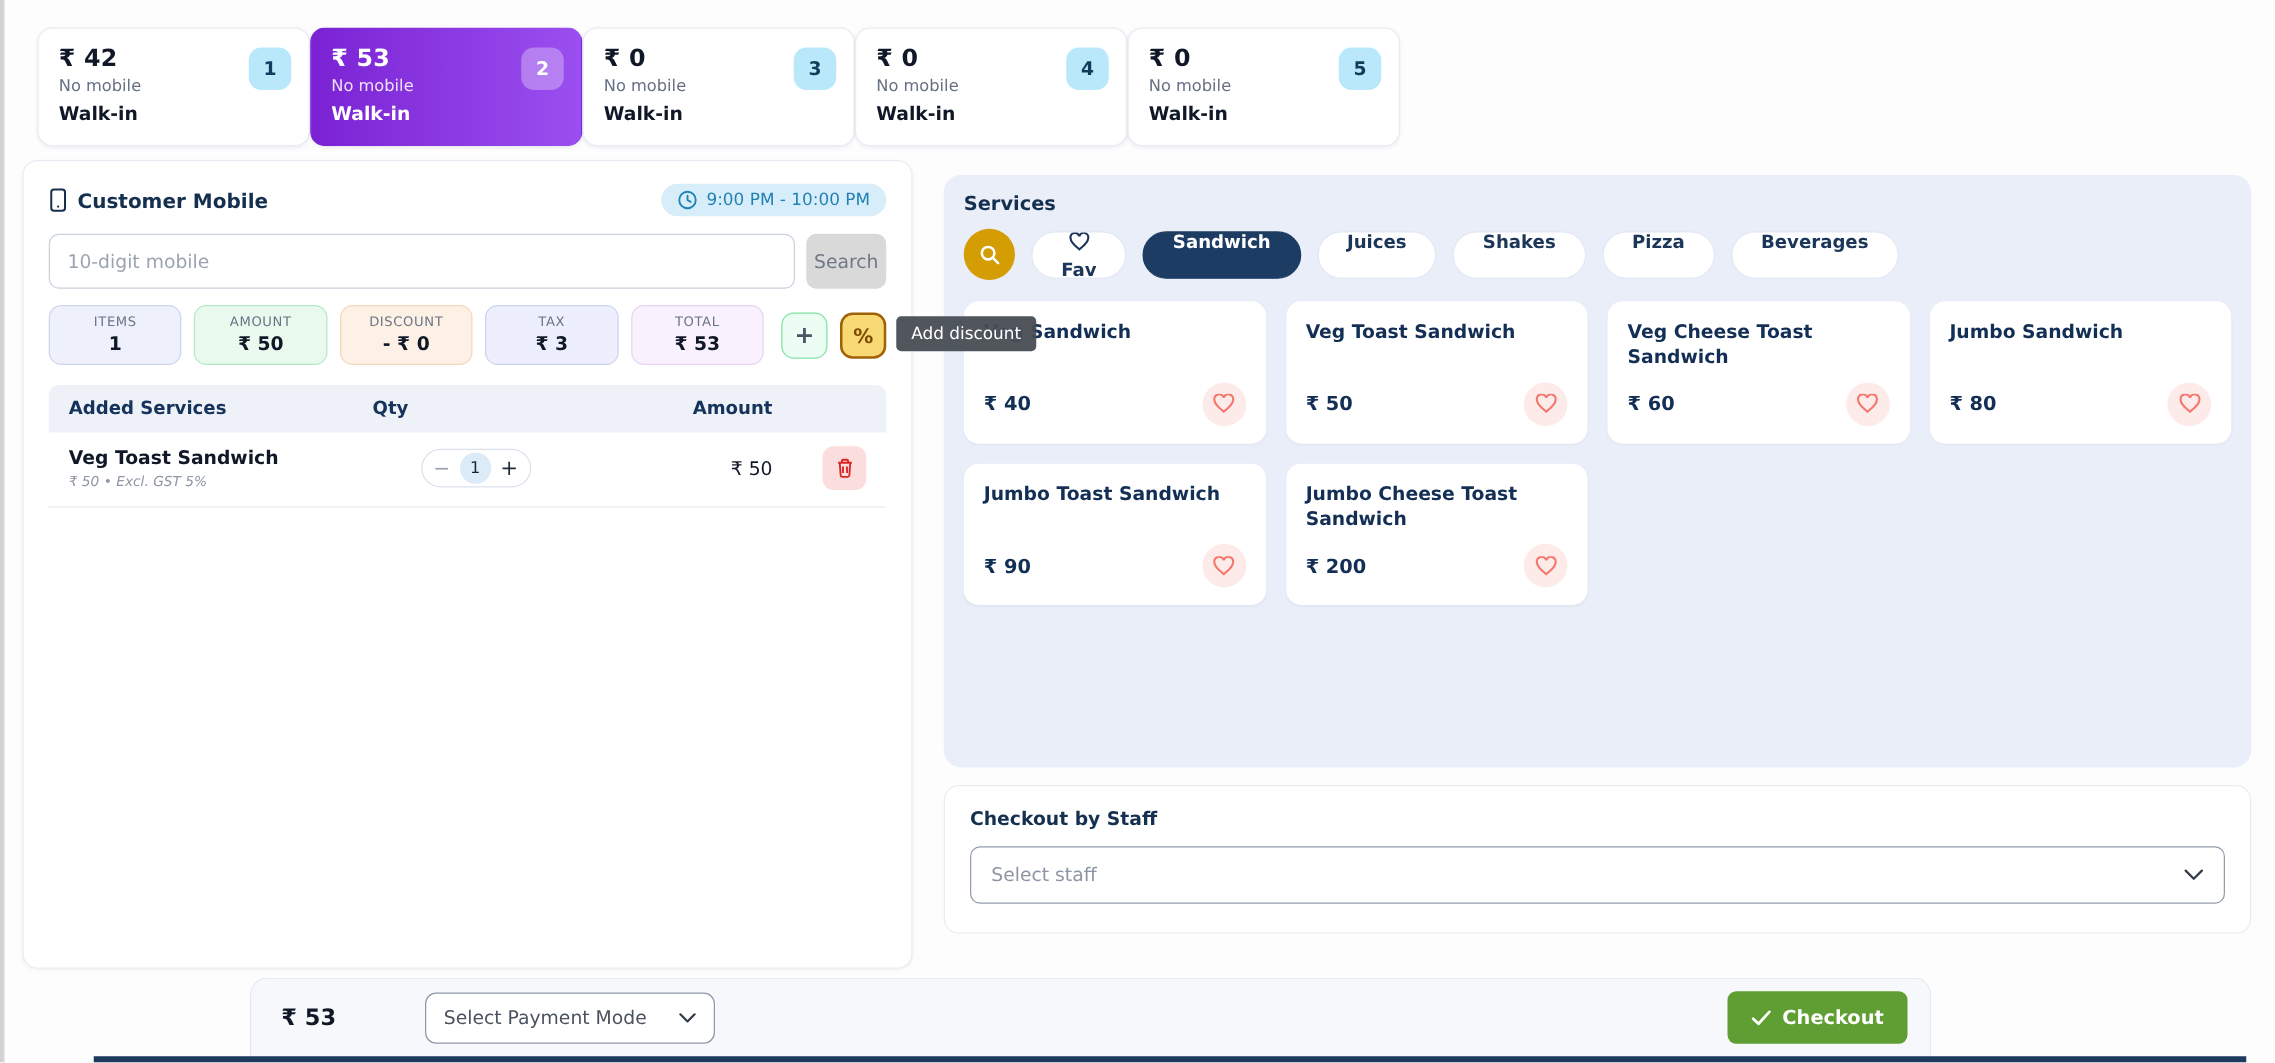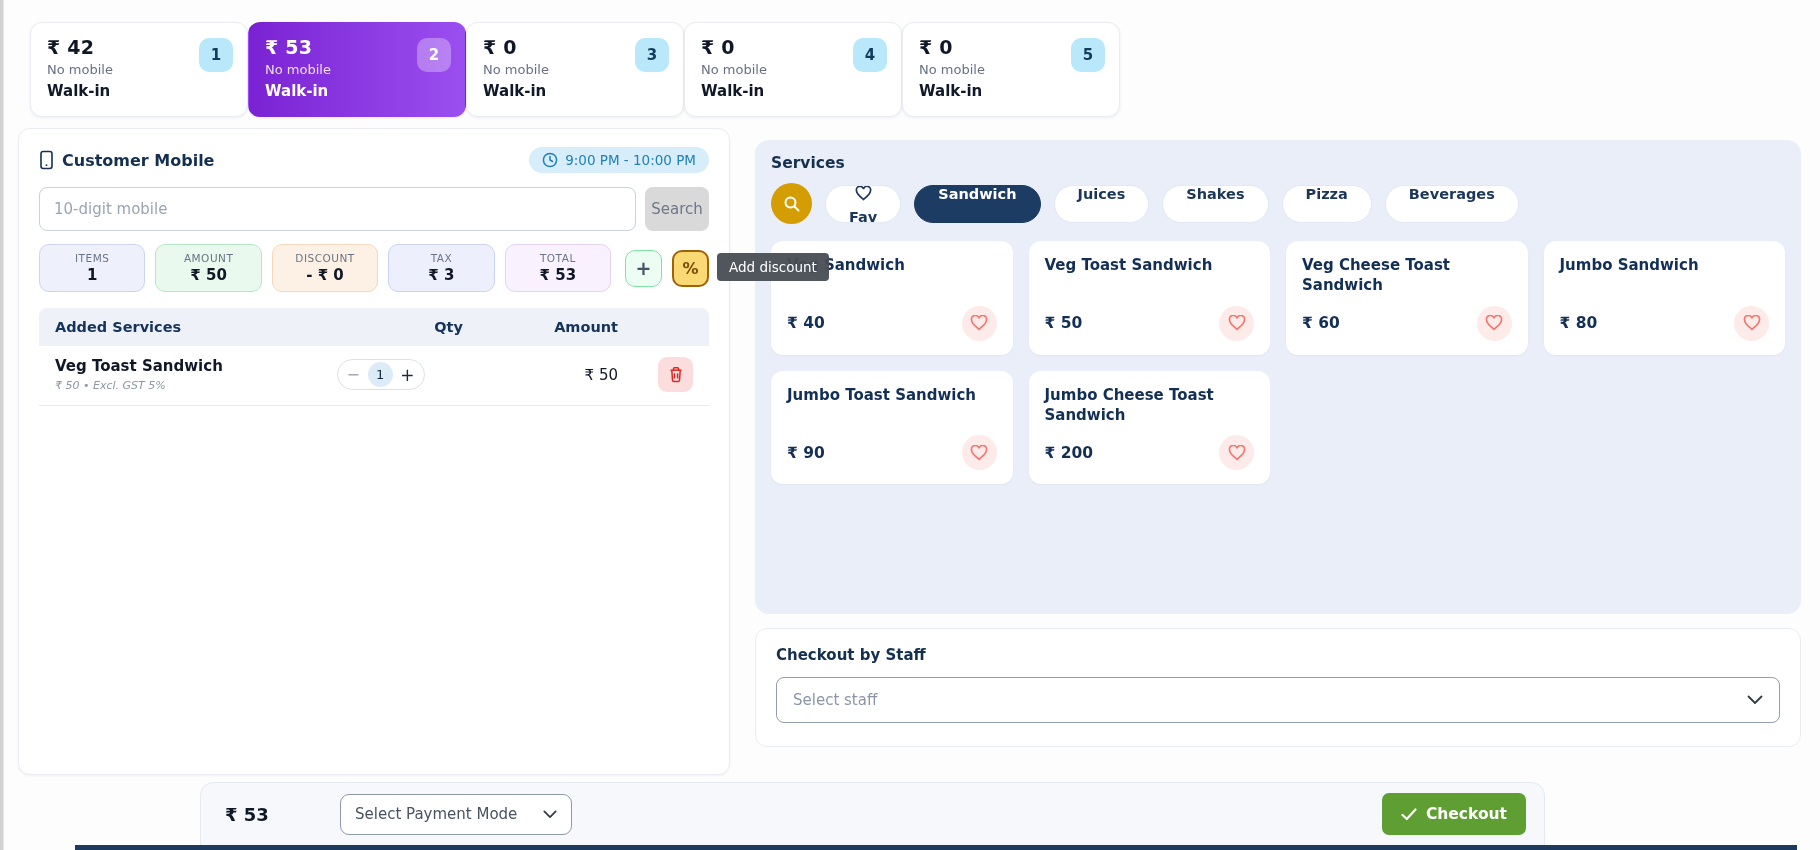--- a/index.html
+++ b/index.html
@@ -92,21 +92,21 @@
     padding: 6px 12px; border-radius: 4px; white-space: nowrap;
   }
 
   
   .svc-table { margin-top: 16px; }
   .svc-head {
     display: grid; grid-template-columns: 1fr 165px 155px 75px; align-items: center;
     background: #eef2f8; border-radius: 8px 8px 0 0; padding: 11px 16px;
     font-size: 14.5px; font-weight: 700; color: #16335b;
   }
-  .svc-head .h-qty { text-align: right; }
+  .svc-head .h-qty { text-align: left; }
   .svc-head .h-amt { text-align: right; }
   .svc-row {
     display: grid; grid-template-columns: 1fr 165px 155px 75px; align-items: center;
     padding: 11px 16px 13px 16px; border-bottom: 1px solid #e8ecf2;
   }
   .svc-row .nm { font-size: 15px; font-weight: 700; color: #101828; }
   .svc-row .dt { font-size: 11px; font-style: italic; color: #8d97a5; margin-top: 4px; }
   .stepper {
     width: 88px; height: 31px; margin: 0 auto; border: 1px solid #dbe1ea; border-radius: 16px;
     background: #ffffff; display: flex; align-items: center; justify-content: space-between; padding: 0 9px;

